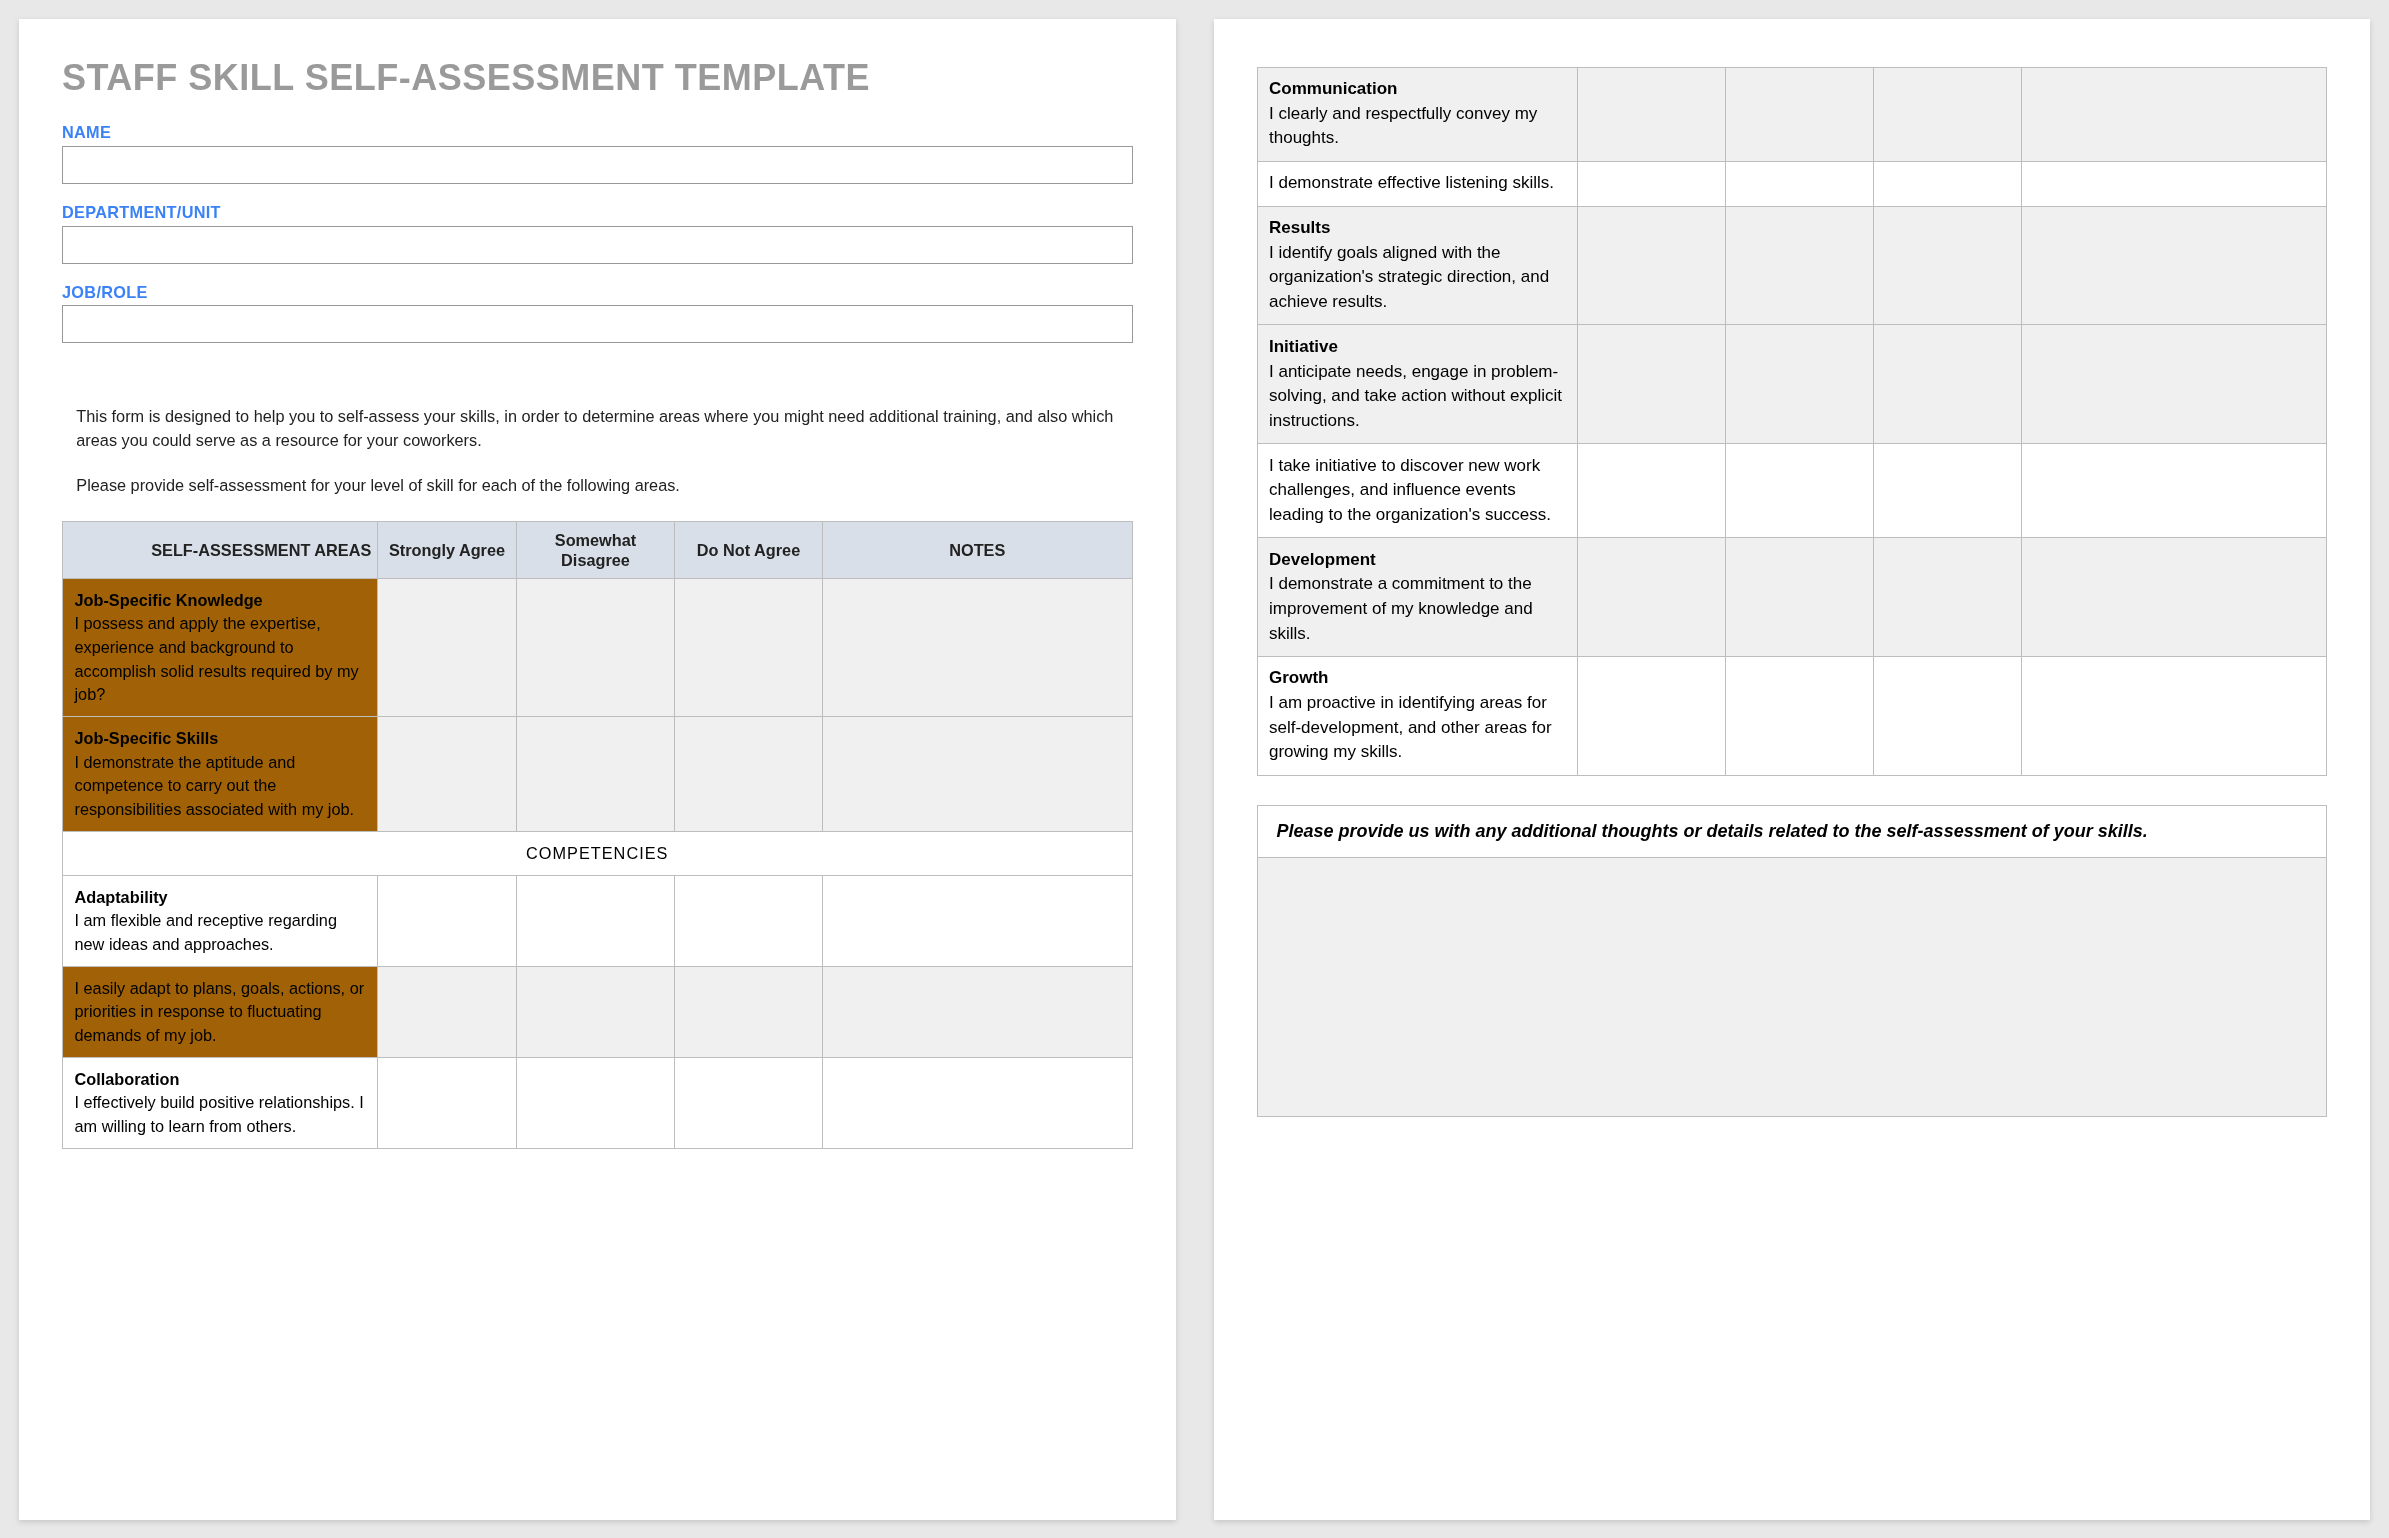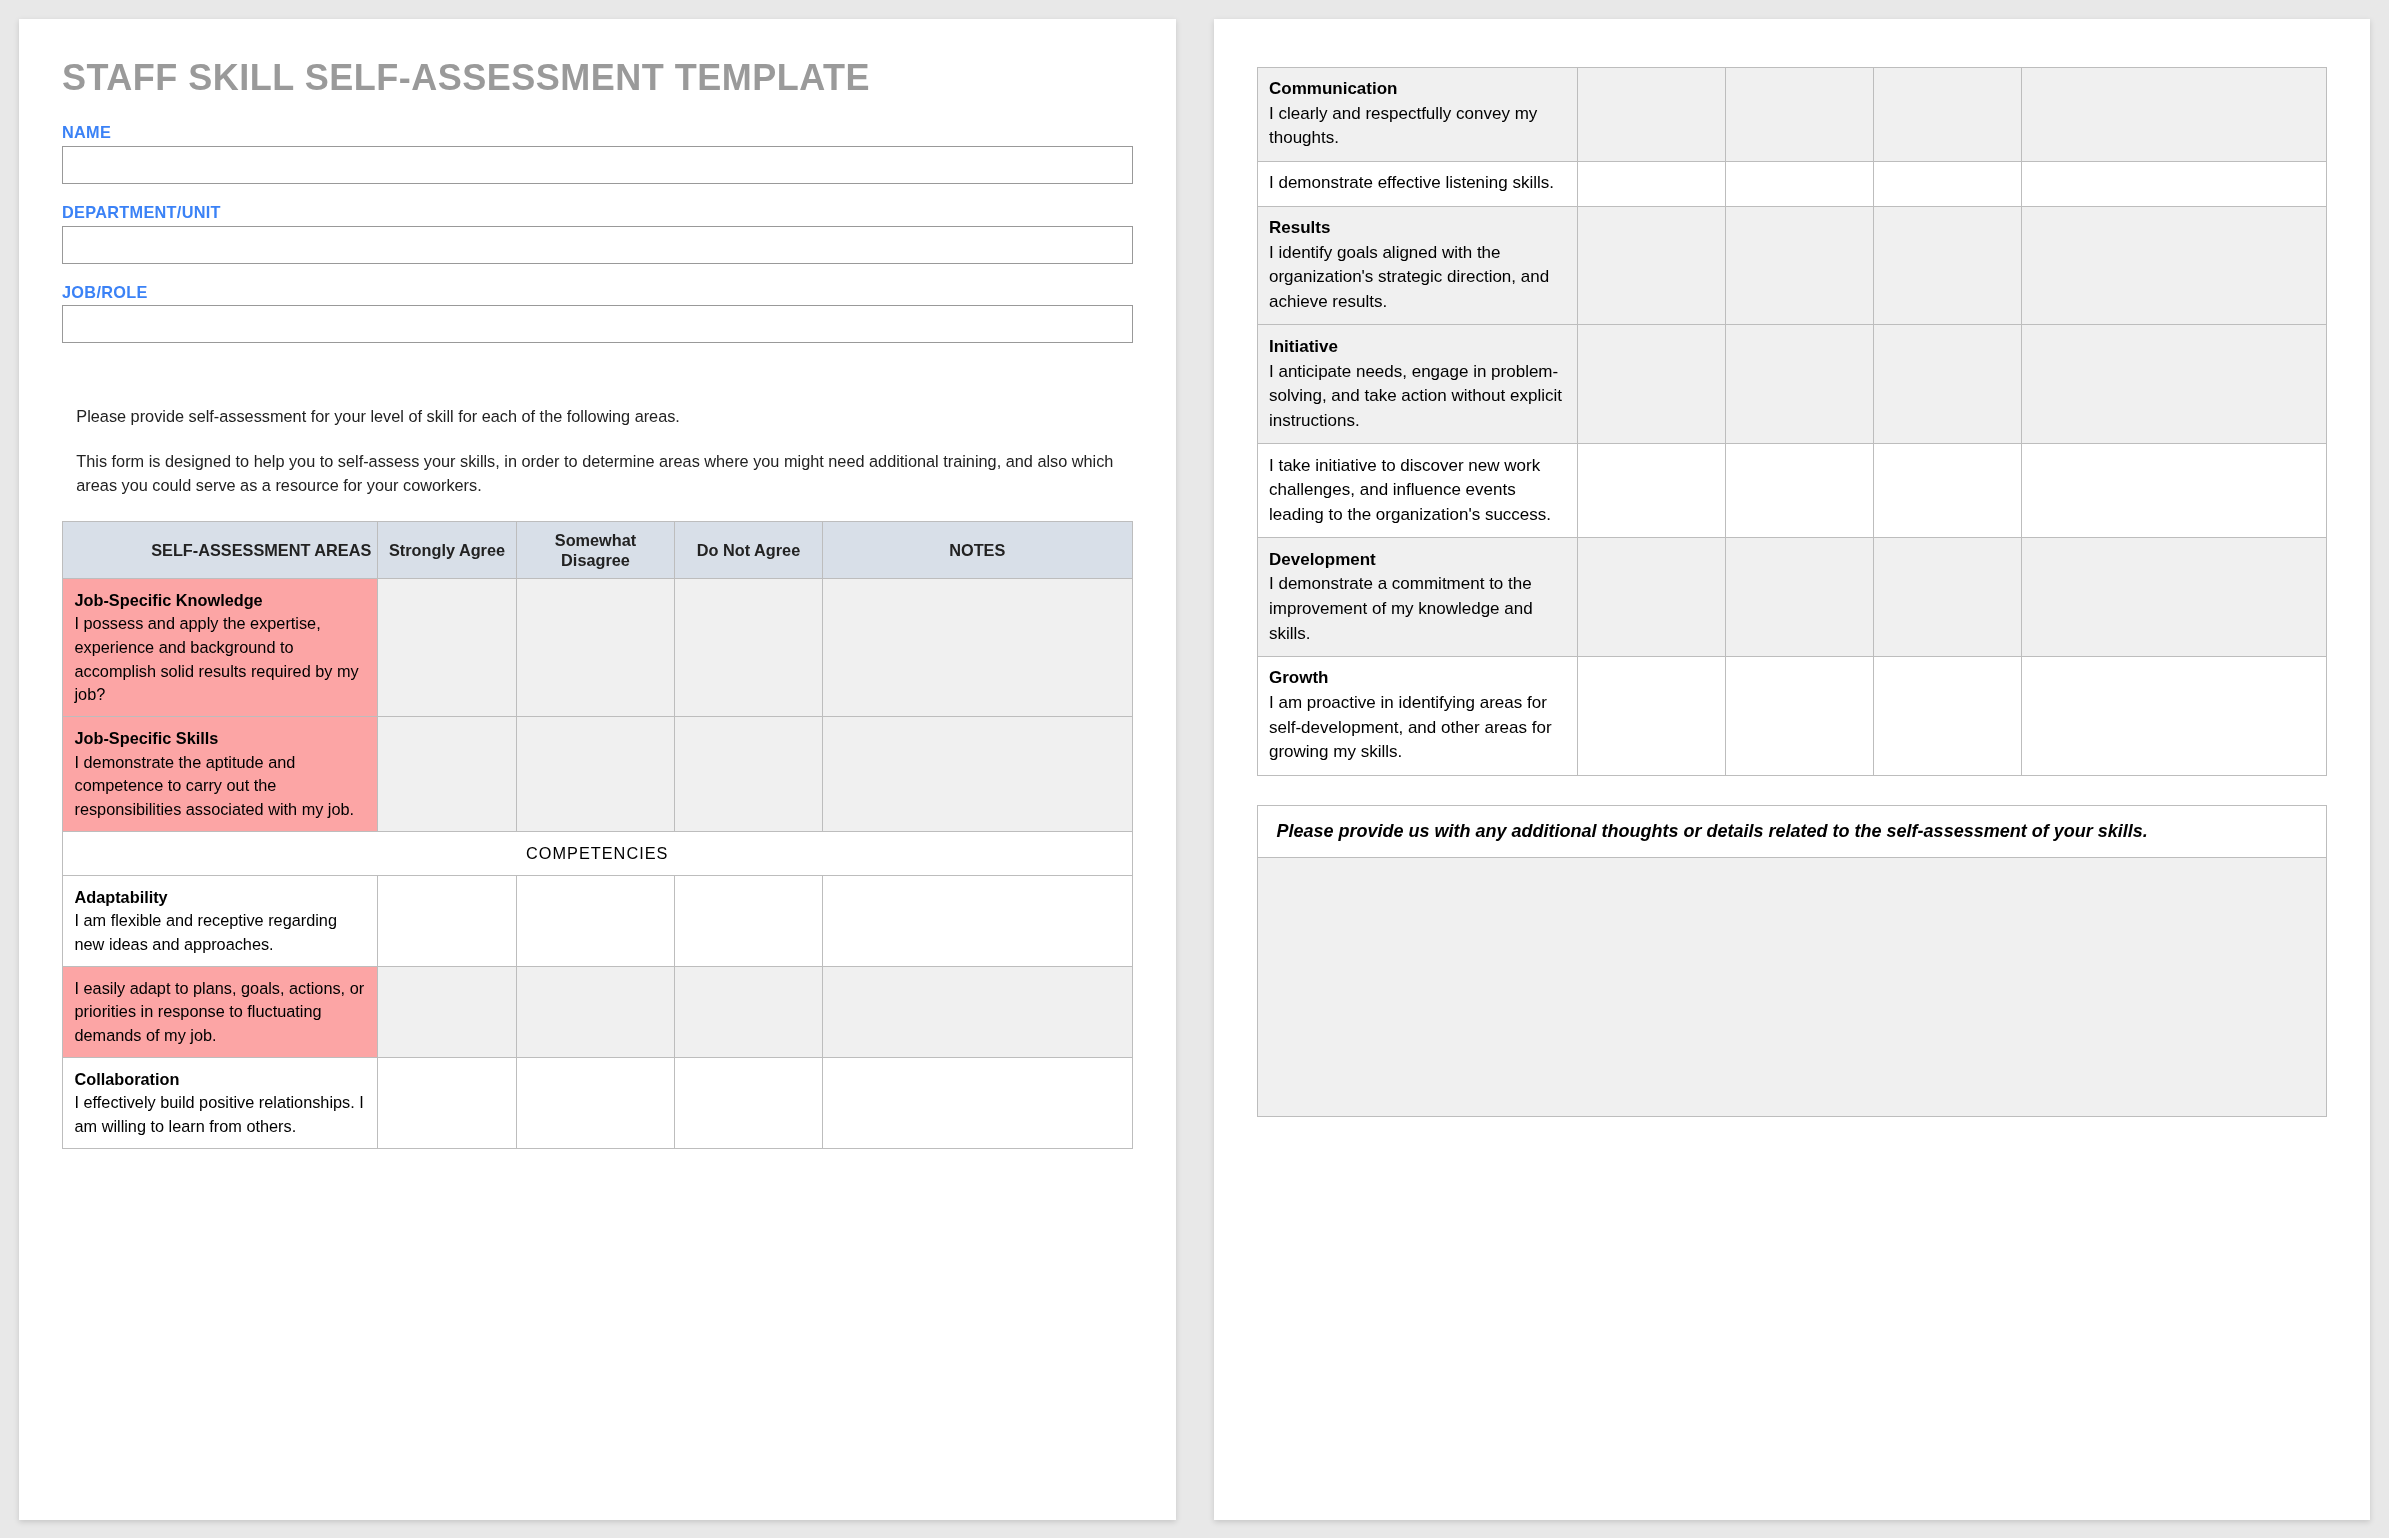--- a/index.html
+++ b/index.html
@@ -74,21 +74,21 @@
     padding: 9.6px 11.5px;
     line-height: 1.45;
   }
   table.assess td.desc {
     vertical-align: top;
   }
   table.assess td.cell {
     min-width: 134px;
     background: #fff;
   }
-  tr.shaded td { background: #fca5a5; }
+  tr.shaded td { background: #a16207; }
   tr.shaded td.cell { background: #f0f0f0; }
   .desc b { font-weight: 700; }
   .section-row td {
     text-align: center;
     font-size: 21px;
     letter-spacing: 1px;
     padding: 19px 0;
     background: #fff;
     font-weight: 400;
   }
@@ -151,22 +151,22 @@
   <div class="field-label">NAME</div>
   <input class="field-input" value="" style="">
 
   <div class="field-label">DEPARTMENT/UNIT</div>
   <input class="field-input" value="" style="">
 
   <div class="field-label">JOB/ROLE</div>
   <input class="field-input" value="" style="">
 
   <div class="intro">
+    <p>This form is designed to help you to self-assess your skills, in order to determine areas where you might need additional training, and also which areas you could serve as a resource for your coworkers.</p>
     <p>Please provide self-assessment for your level of skill for each of the following areas.</p>
-    <p>This form is designed to help you to self-assess your skills, in order to determine areas where you might need additional training, and also which areas you could serve as a resource for your coworkers.</p>
   </div>
 
   <table class="assess">
     <colgroup>
       <col class="col-area">
         <col class="col-sa">
         <col class="col-sw">
         <col class="col-dna">
         <col>
     </colgroup>

